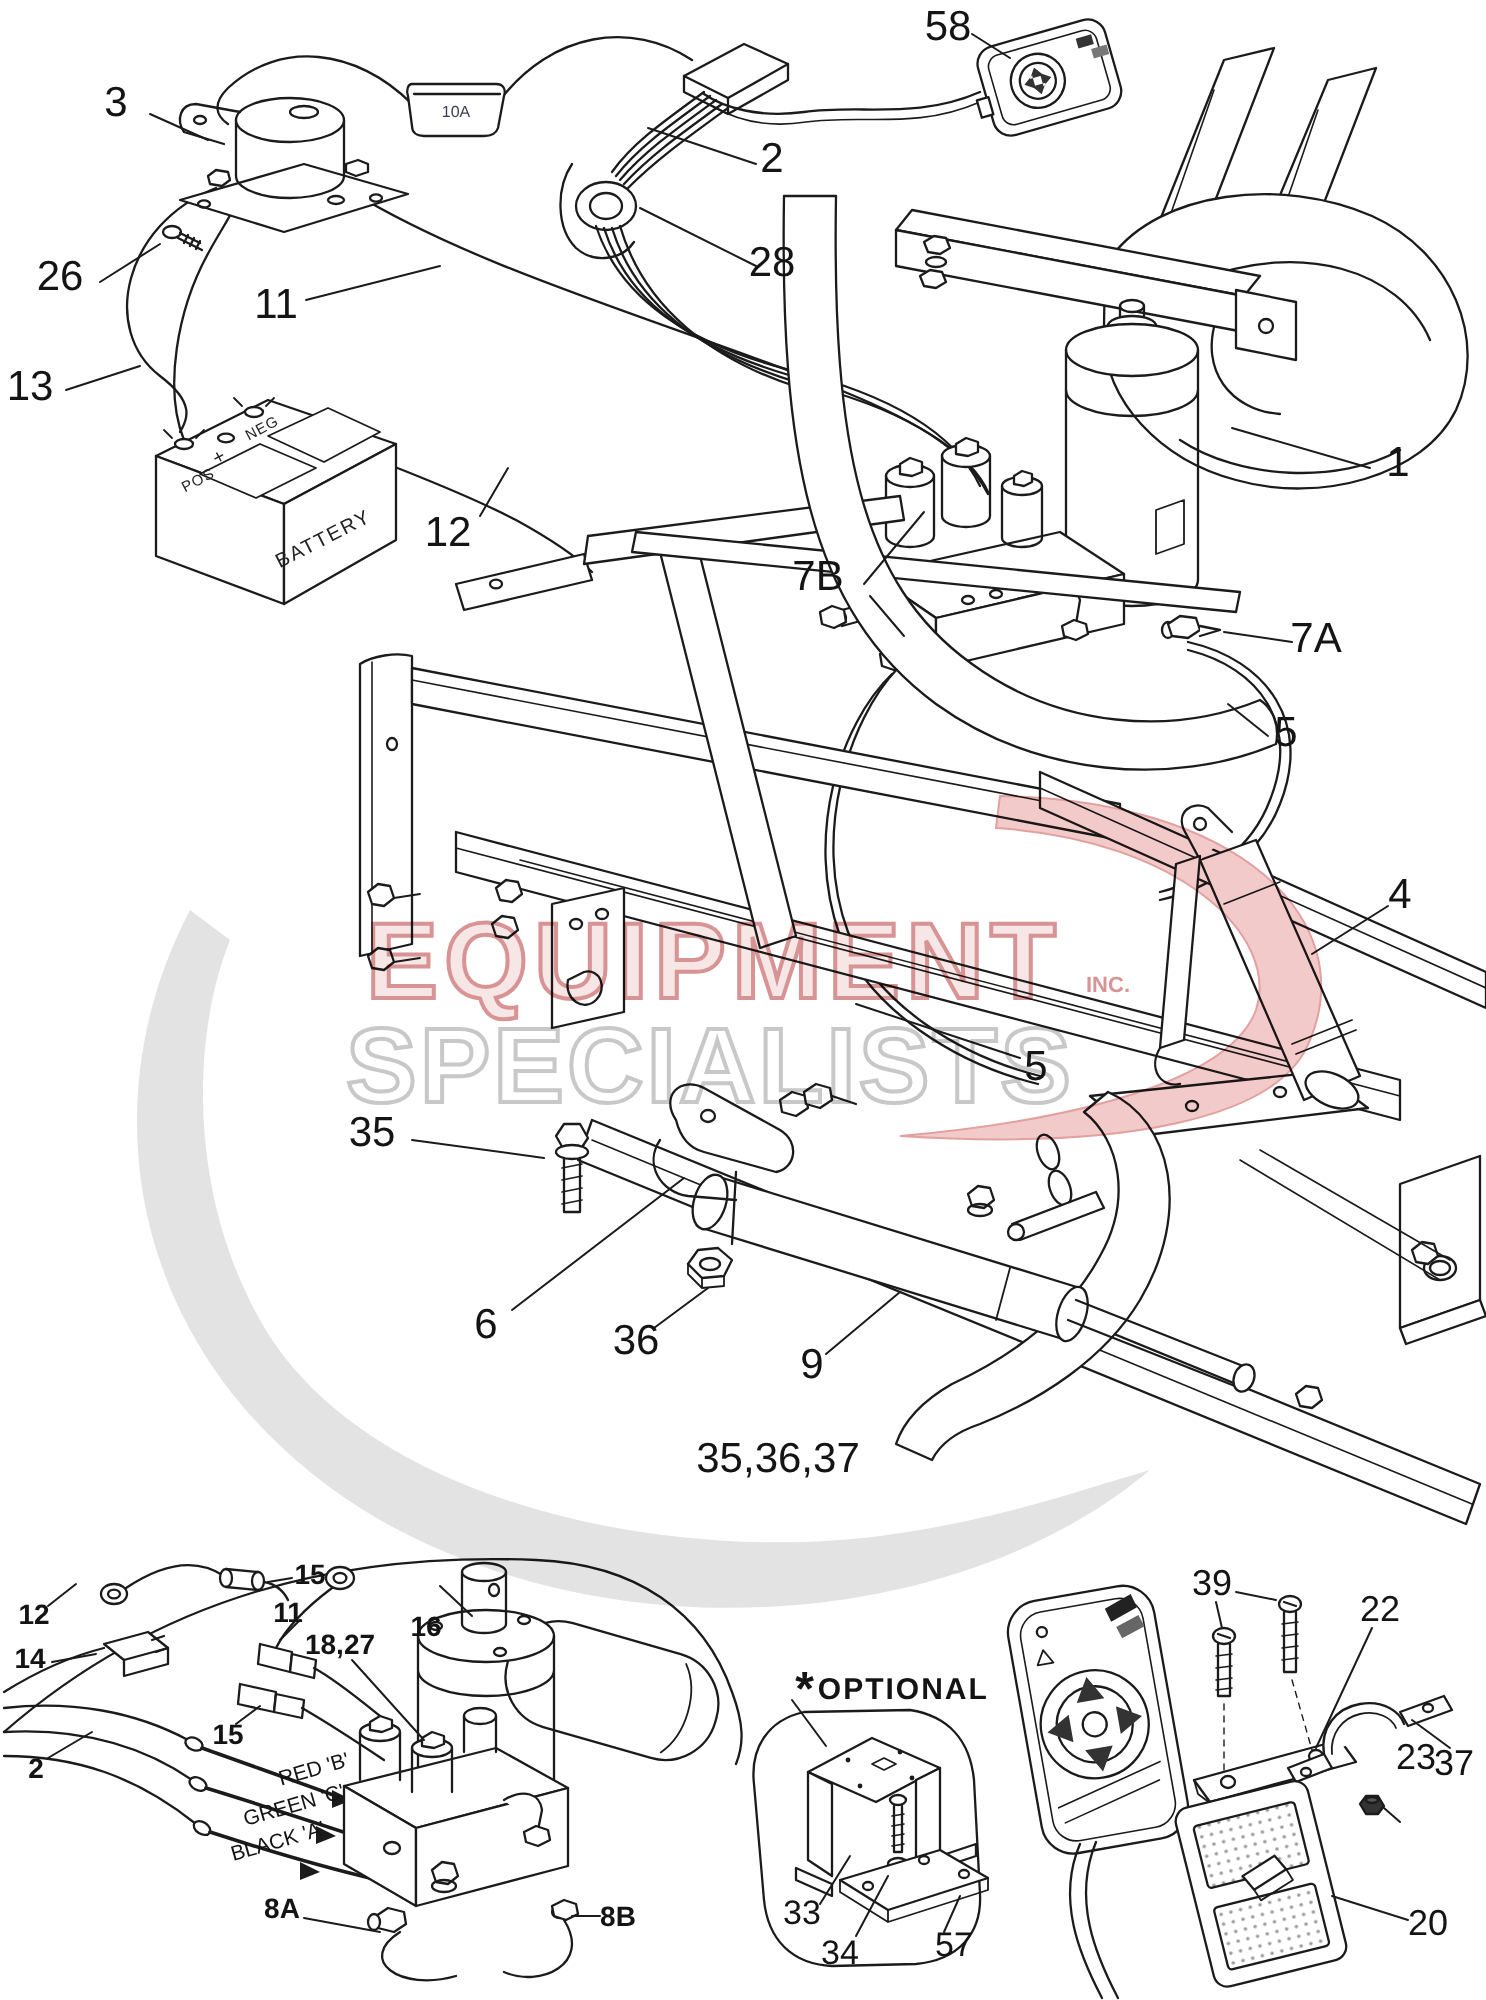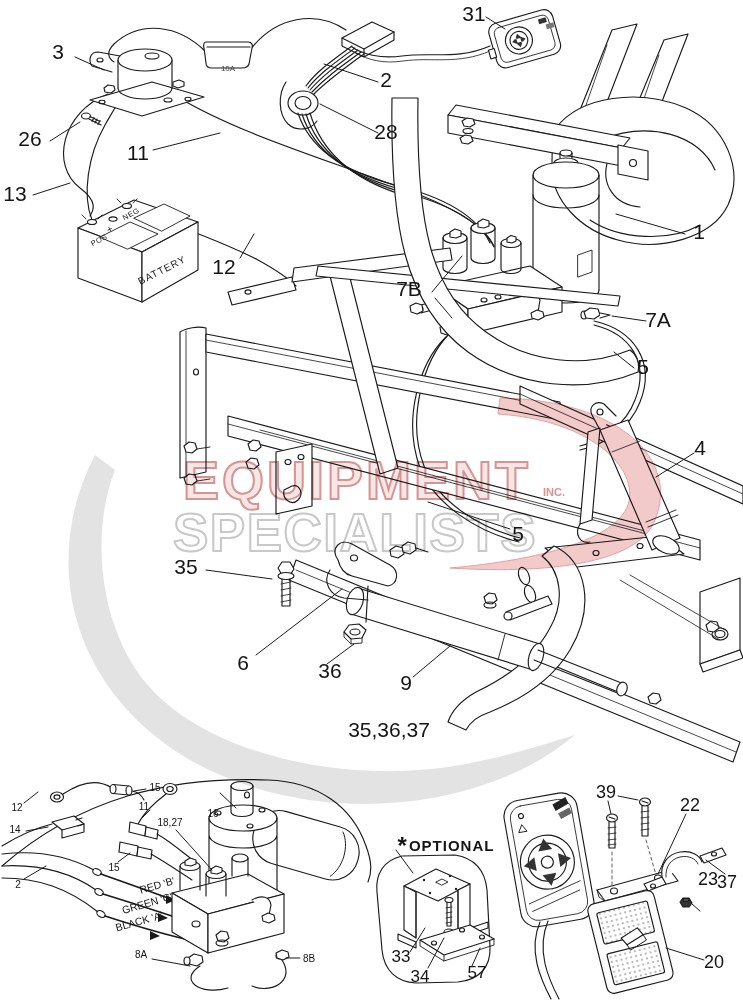--- a/index.html
+++ b/index.html
@@ -3,25 +3,25 @@
 <meta charset="utf-8">
 <style>
   html,body{margin:0;padding:0;background:#fff;}
   #page{position:relative;width:743px;height:1000px;background:#fff;overflow:hidden;
         font-family:"Liberation Sans",sans-serif;color:#111;}
   #art,#wm{position:absolute;left:0;top:0;}
   #wm{mix-blend-mode:multiply;}
   .lbl{position:absolute;transform:translate(-50%,-50%);white-space:nowrap;
        font-family:"Liberation Sans",sans-serif;color:#141414;}
   .co{font-size:21px;}
-  .cd{font-size:10px;}
+  .cd{font-size:14px;font-weight:bold;}
   .ck{font-size:18px;}
   .copt{font-size:17px;}
   .cw{font-size:10.5px;}
-  .ann{font-size:8px;color:#3a3f55;margin-top:12px;}
+  .ann{font-size:8px;color:#3a3f55;}
   .bat{font-size:7.5px;letter-spacing:.5px;color:#222;}
   .batbrand{font-size:10px;letter-spacing:1px;color:#222;}
   .note{font-size:21px;}
   .opt-title{font-size:15px;font-weight:bold;letter-spacing:1px;display:flex;align-items:center;}
   .opt-title .star{font-size:24px;font-weight:bold;margin-right:1px;line-height:10px;}
   svg{display:block;}
 </style>
 </head>
 <body>
 
@@ -462,37 +462,37 @@
 </svg>
 
 <svg id="wm" width="743" height="1000" viewBox="0 0 743 1000">
   <path d="M95,455 C40,560 70,690 190,760 C310,828 480,815 575,735 C540,745 500,760 440,768 C330,782 180,750 130,660 C95,598 95,520 115,470 Z" fill="#dcdcdc" opacity="0.8"></path>
   <path d="M500,398 C620,400 680,460 655,520 C640,560 560,575 450,568 C540,560 615,540 628,505 C640,468 590,420 498,414 Z" fill="#f3caca" stroke="#e2a0a0" stroke-width="1"></path>
   <text x="357" y="499" text-anchor="middle" font-family="Liberation Sans, sans-serif" font-size="54" font-weight="bold" letter-spacing="3" fill="#f7e6e6" stroke="#d89494" stroke-width="2">EQUIPMENT</text>
   <text x="543" y="496" font-family="Liberation Sans, sans-serif" font-size="11" font-weight="bold" fill="#d89494">INC.</text>
   <text x="355" y="551" text-anchor="middle" font-family="Liberation Sans, sans-serif" font-size="53" font-weight="bold" letter-spacing="1.5" fill="#ffffff" stroke="#c8c8c8" stroke-width="2">SPECIALISTS</text>
 </svg>
 
-<span class="lbl co" style="left:474px;top:14px">31</span>
+<span class="lbl co" style="left:474px;top:14px">58</span>
 <span class="lbl co" style="left:58px;top:52px">3</span>
 <span class="lbl co" style="left:386px;top:80px">2</span>
 <span class="lbl co" style="left:30px;top:139px">26</span>
 <span class="lbl co" style="left:138px;top:153px">11</span>
 <span class="lbl co" style="left:386px;top:132px">28</span>
 <span class="lbl co" style="left:15px;top:194px">13</span>
 <span class="lbl co" style="left:224px;top:267px">12</span>
 <span class="lbl co" style="left:699px;top:232px">1</span>
 <span class="lbl co" style="left:409px;top:289px">7B</span>
 <span class="lbl co" style="left:658px;top:320px">7A</span>
 <span class="lbl co" style="left:643px;top:367px">5</span>
 <span class="lbl co" style="left:700px;top:448px">4</span>
 <span class="lbl co" style="left:518px;top:534px">5</span>
 <span class="lbl co" style="left:186px;top:567px">35</span>
 <span class="lbl co" style="left:243px;top:663px">6</span>
-<span class="lbl co" style="left:330px;top:671px">36</span>
+<span class="lbl co" style="left:318px;top:671px">36</span>
 <span class="lbl co" style="left:406px;top:683px">9</span>
 <span class="lbl note" style="left:389px;top:730px">35,36,37</span>
 
 <span class="lbl ann" style="left:228px;top:56px">10A</span>
 <span class="lbl bat" style="left:99px;top:240px;transform:translate(-50%,-50%) rotate(-28deg)">POS</span>
 <span class="lbl bat" style="left:110px;top:229px;font-size:10px;transform:translate(-50%,-50%) rotate(-28deg)">+</span>
 <span class="lbl bat" style="left:131px;top:214px;transform:translate(-50%,-50%) rotate(-28deg)">NEG</span>
 <span class="lbl batbrand" style="left:162px;top:270px;transform:translate(-50%,-50%) rotate(-27deg)">BATTERY</span>
 
 <span class="lbl cd" style="left:155px;top:787px">15</span>

